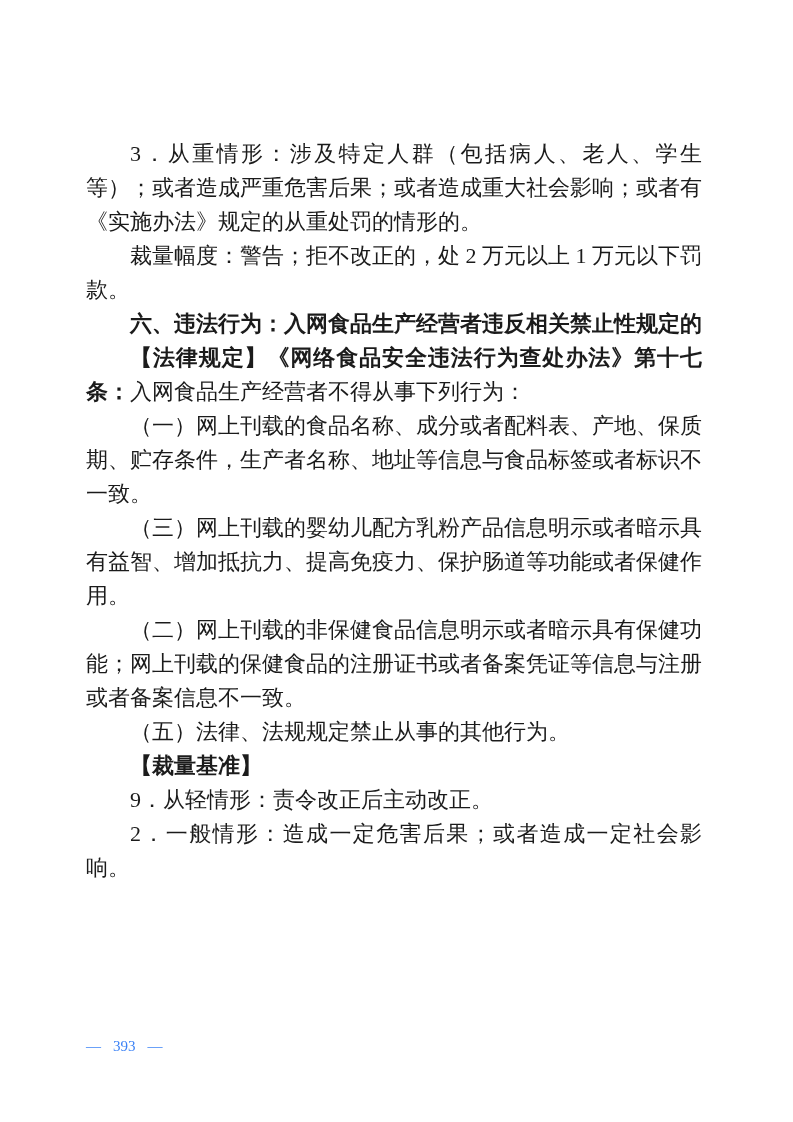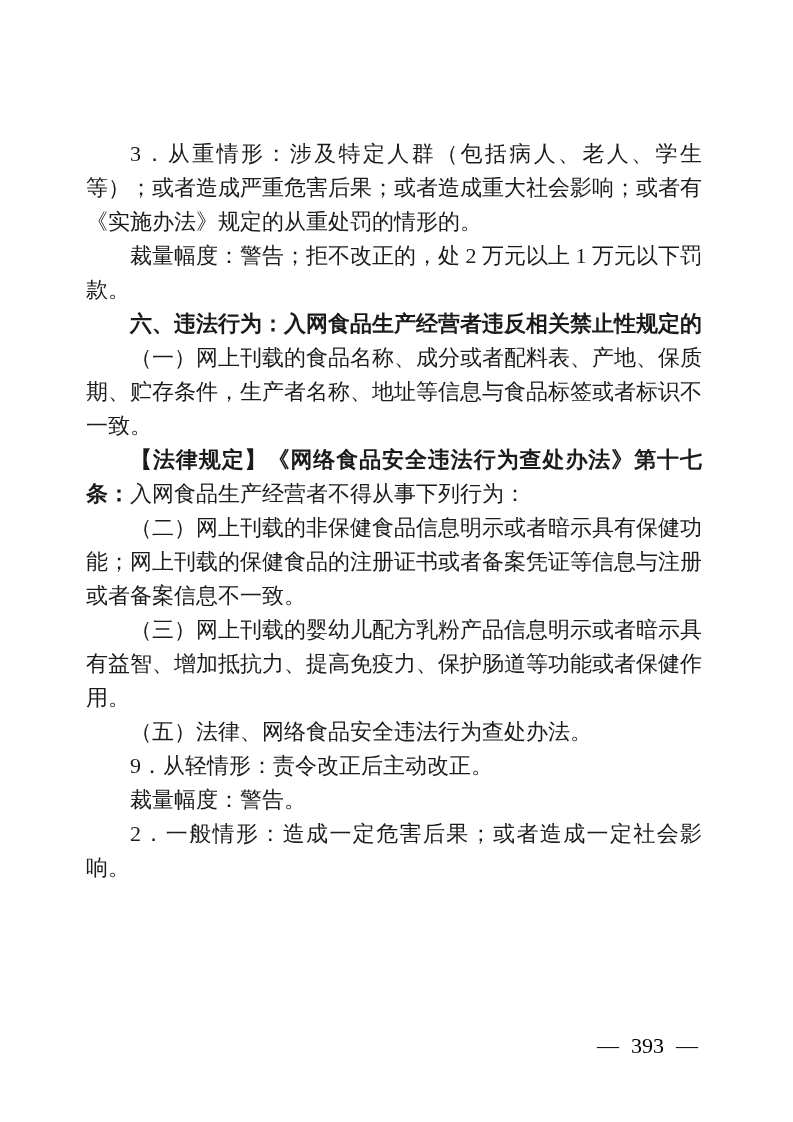--- a/index.html
+++ b/index.html
@@ -32,56 +32,55 @@
     font-weight: 700;
   }
   .bold {
     font-weight: 700;
   }
   .footer {
     position: absolute;
     left: 86px;
     top: 1031px;
     width: 612px;
-    text-align: right;
-    font-size: 22px;
+    font-size: 15px;
     line-height: 30px;
-    color: #000000;
+    color: #3b82f6;
   }
   .footer .num { margin: 0 12px; }
 </style>
 </head>
 <body>
 
 <div class="page">
 
   <div class="content">
 
     <p>3．从重情形：涉及特定人群（包括病人、老人、学生等）；或者造成严重危害后果；或者造成重大社会影响；或者有《实施办法》规定的从重处罚的情形的。</p>
 
     <p>裁量幅度：警告；拒不改正的，处 2 万元以上 1 万元以下罚款。</p>
 
     <p class="heading-hei">六、违法行为：入网食品生产经营者违反相关禁止性规定的</p>
 
+    <p><span class="bold">【法律规定】《网络食品安全违法行为查处办法》第十七条：</span><span>入网食品生产经营者不得从事下列行为：</span></p>
+
     <p>（一）网上刊载的食品名称、成分或者配料表、产地、保质期、贮存条件，生产者名称、地址等信息与食品标签或者标识不一致。</p>
 
-    <p><span class="bold">【法律规定】《网络食品安全违法行为查处办法》第十七条：</span><span>入网食品生产经营者不得从事下列行为：</span></p>
+    <p>（三）网上刊载的婴幼儿配方乳粉产品信息明示或者暗示具有益智、增加抵抗力、提高免疫力、保护肠道等功能或者保健作用。</p>
 
     <p>（二）网上刊载的非保健食品信息明示或者暗示具有保健功能；网上刊载的保健食品的注册证书或者备案凭证等信息与注册或者备案信息不一致。</p>
 
-    <p>（三）网上刊载的婴幼儿配方乳粉产品信息明示或者暗示具有益智、增加抵抗力、提高免疫力、保护肠道等功能或者保健作用。</p>
+
+    <p>（五）法律、法规规定禁止从事的其他行为。</p>
 
 
-    <p>（五）法律、网络食品安全违法行为查处办法。</p>
-
-
+    <p class="bold">【裁量基准】</p>
 
     <p>9．从轻情形：责令改正后主动改正。</p>
 
-    <p>裁量幅度：警告。</p>
 
     <p>2．一般情形：造成一定危害后果；或者造成一定社会影响。</p>
 
   </div>
 
   <div class="footer"><span>—</span><span class="num">393</span><span>—</span></div>
 
 </div>
 
 </body></html>

